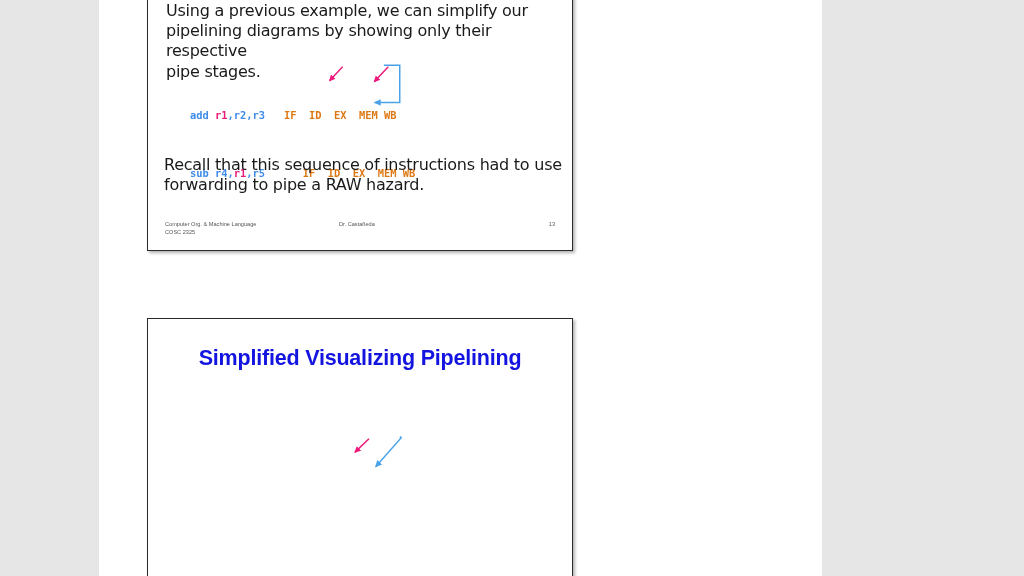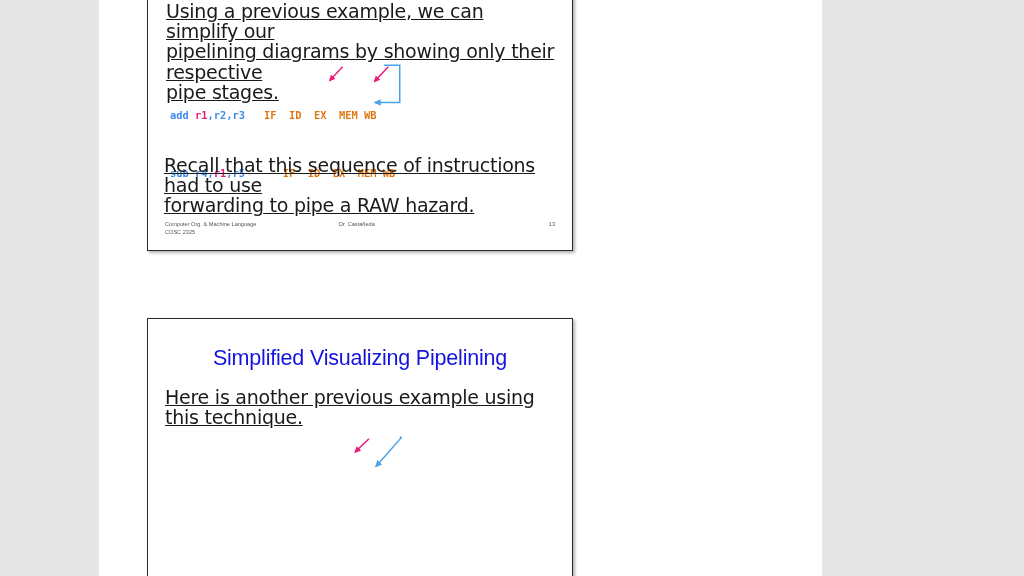--- a/index.html
+++ b/index.html
@@ -47,48 +47,48 @@
     position: relative;
     width: 100%;
     height: 100%;
   }
   .slide-title {
     position: absolute;
     left: 0;
     right: 0;
     text-align: center;
     color: #1414e0;
-    font-weight: normal;
+    font-weight: bold;
     font-size: 21.5px;
     letter-spacing: -0.2px;
     font-family: "Liberation Sans", sans-serif;
   }
   .body-text {
     position: absolute;
     color: #1a1a1a;
-    font-size: 19px;
+    font-size: 16px;
     line-height: 20.2px;
     font-family: "DejaVu Sans", sans-serif;
     letter-spacing: -0.25px;
     white-space: pre-line;
-    text-decoration: underline;
   }
   
   .code-block {
     position: absolute;
     font-family: "DejaVu Sans Mono", monospace;
     font-size: 10.4px;
     font-weight: bold;
     line-height: 14.45px;
     white-space: pre;
   }
   .code-row {
     height: 14.45px;
     position: relative;
     white-space: pre;
+    margin-left: 20px;
   }
   .op      { color: #3f8ce8; }
   .reg     { color: #3f8ce8; }
   .reg-hot { color: #ed1a7b; }
   .stage   { color: #dd7711; }
   .stall   { color: #ed1a7b; }
   .arrow-layer {
     position: absolute;
     left: 0; top: 0;
     width: 100%; height: 100%;
@@ -174,21 +174,20 @@
       <div class="footer-right">13</div>
     </div>
   </div>
 </div>
 
 <div class="slide" id="slide-2">
   <div class="slide-inner">
 
     <div class="slide-title" style="top:27px;">Simplified Visualizing Pipelining</div>
 
-    <div class="body-text" style="left:17px; top:68px; width:400px;">Here is another previous example using this technique.</div>
 
     <div class="code-block" style="left:22px; top:117px;">
 
 
 
       
 
       
     </div>
 

